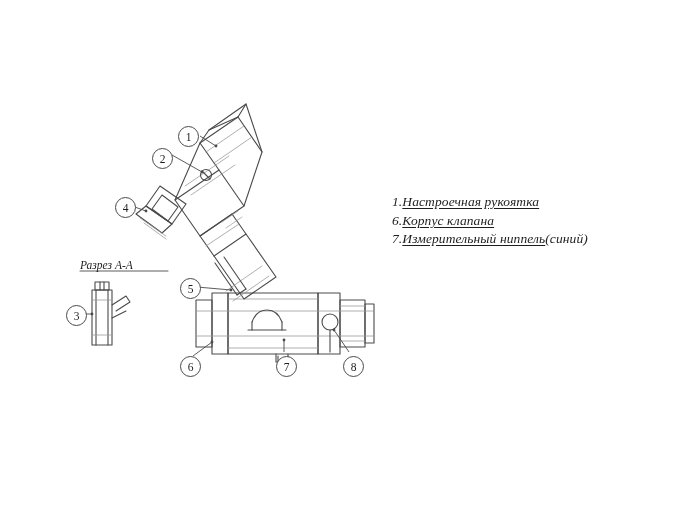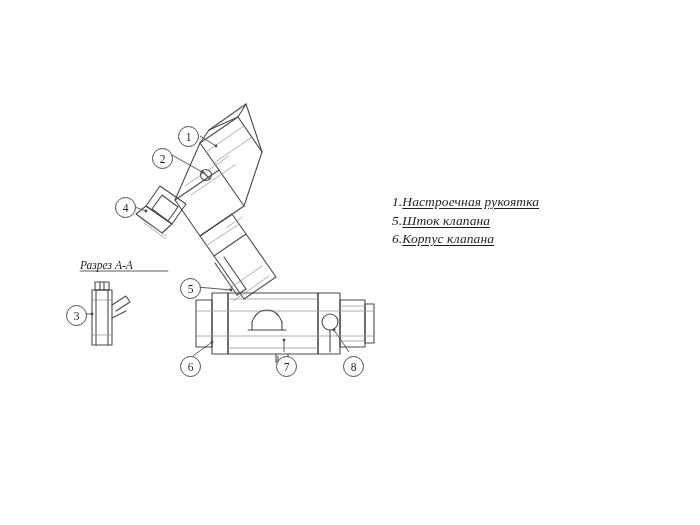--- a/index.html
+++ b/index.html
@@ -219,20 +219,20 @@
   <div class="callout" style="left:180px; top:278px;">5</div>
   <div class="callout" style="left:180px; top:356px;">6</div>
   <div class="callout" style="left:276px; top:356px;">7</div>
   <div class="callout" style="left:343px; top:356px;">8</div>
 
   <div id="legend">
     <div class="legend-line">
       <span class="num">1.</span><span class="u">Настроечная рукоятка</span>
     </div>
     <div class="legend-line">
-      <span class="num">5.</span><span class="u">Шток клапана</span>
+      <span class="num">6.</span><span class="u">Корпус клапана</span>
     </div>
     <div class="legend-line">
-      <span class="num">6.</span><span class="u">Корпус клапана</span>
+      <span class="num">7.</span><span class="u">Измерительный ниппель</span><span>(синий)</span>
     </div>
   </div>
 
 </div>
 
 </body></html>

